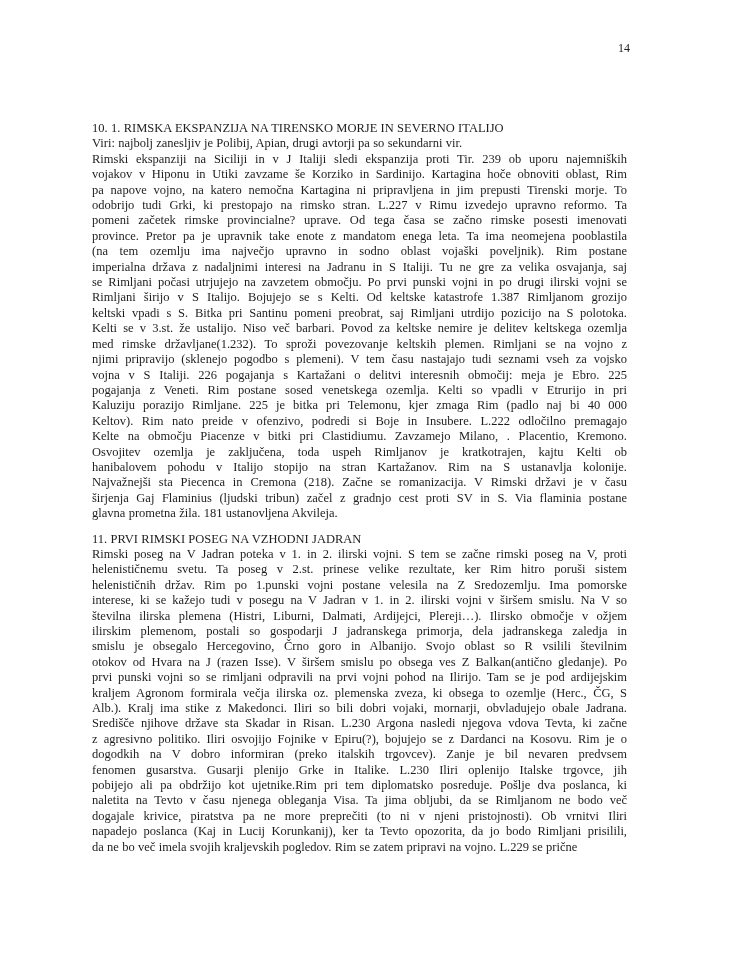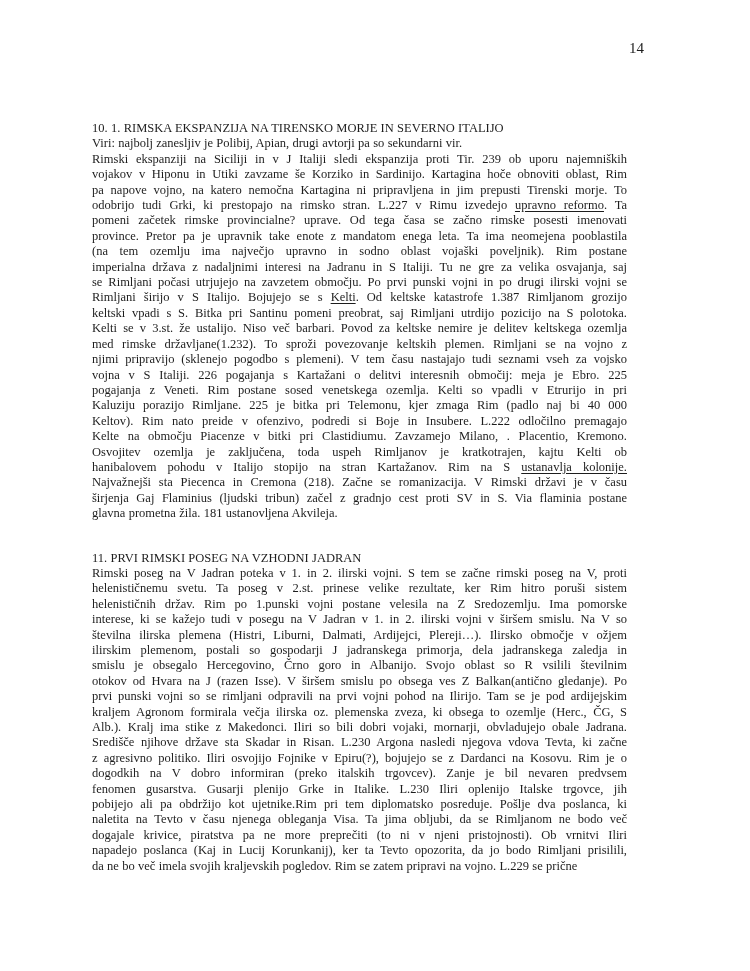--- a/index.html
+++ b/index.html
@@ -8,24 +8,24 @@
     width: 750px;
     height: 971px;
     background: #ffffff;
     font-family: "Liberation Serif", serif;
     color: #1d1d1d;
     overflow: hidden;
   }
   .pagenum {
     position: absolute;
     top: 41px;
-    left: 608px;
+    left: 594px;
     width: 36px;
     text-align: right;
-    font-size: 15px;
+    font-size: 12px;
     line-height: 15px;
   }
   .content {
     position: absolute;
     left: 92px;
     top: 121px;
     width: 535px;
     font-size: 12.5px;
     line-height: 15.4px;
     letter-spacing: 0px;
@@ -34,22 +34,22 @@
   .line {
     text-align: justify;
     text-align-last: justify;
     white-space: normal;
     min-height: 15.4px;
   }
   .line.plain, .line.heading, .line.last {
     text-align: left;
     text-align-last: left;
   }
-  .sec2 { margin-top: 29px; }
-  .u { text-decoration: underline; text-underline-offset: 2px; }
+  .sec2 { margin-top: 10px; }
+  .u { text-underline-offset: 2px; }
 </style>
 </head>
 <body>
 
 <div class="page" style="background: rgb(255, 255, 255); color: rgb(29, 29, 29);">
   <div class="pagenum">14</div>
   <div class="content">
 
     <section>
       <div class="line heading">10. 1. RIMSKA EKSPANZIJA NA TIRENSKO MORJE IN SEVERNO ITALIJO</div>

